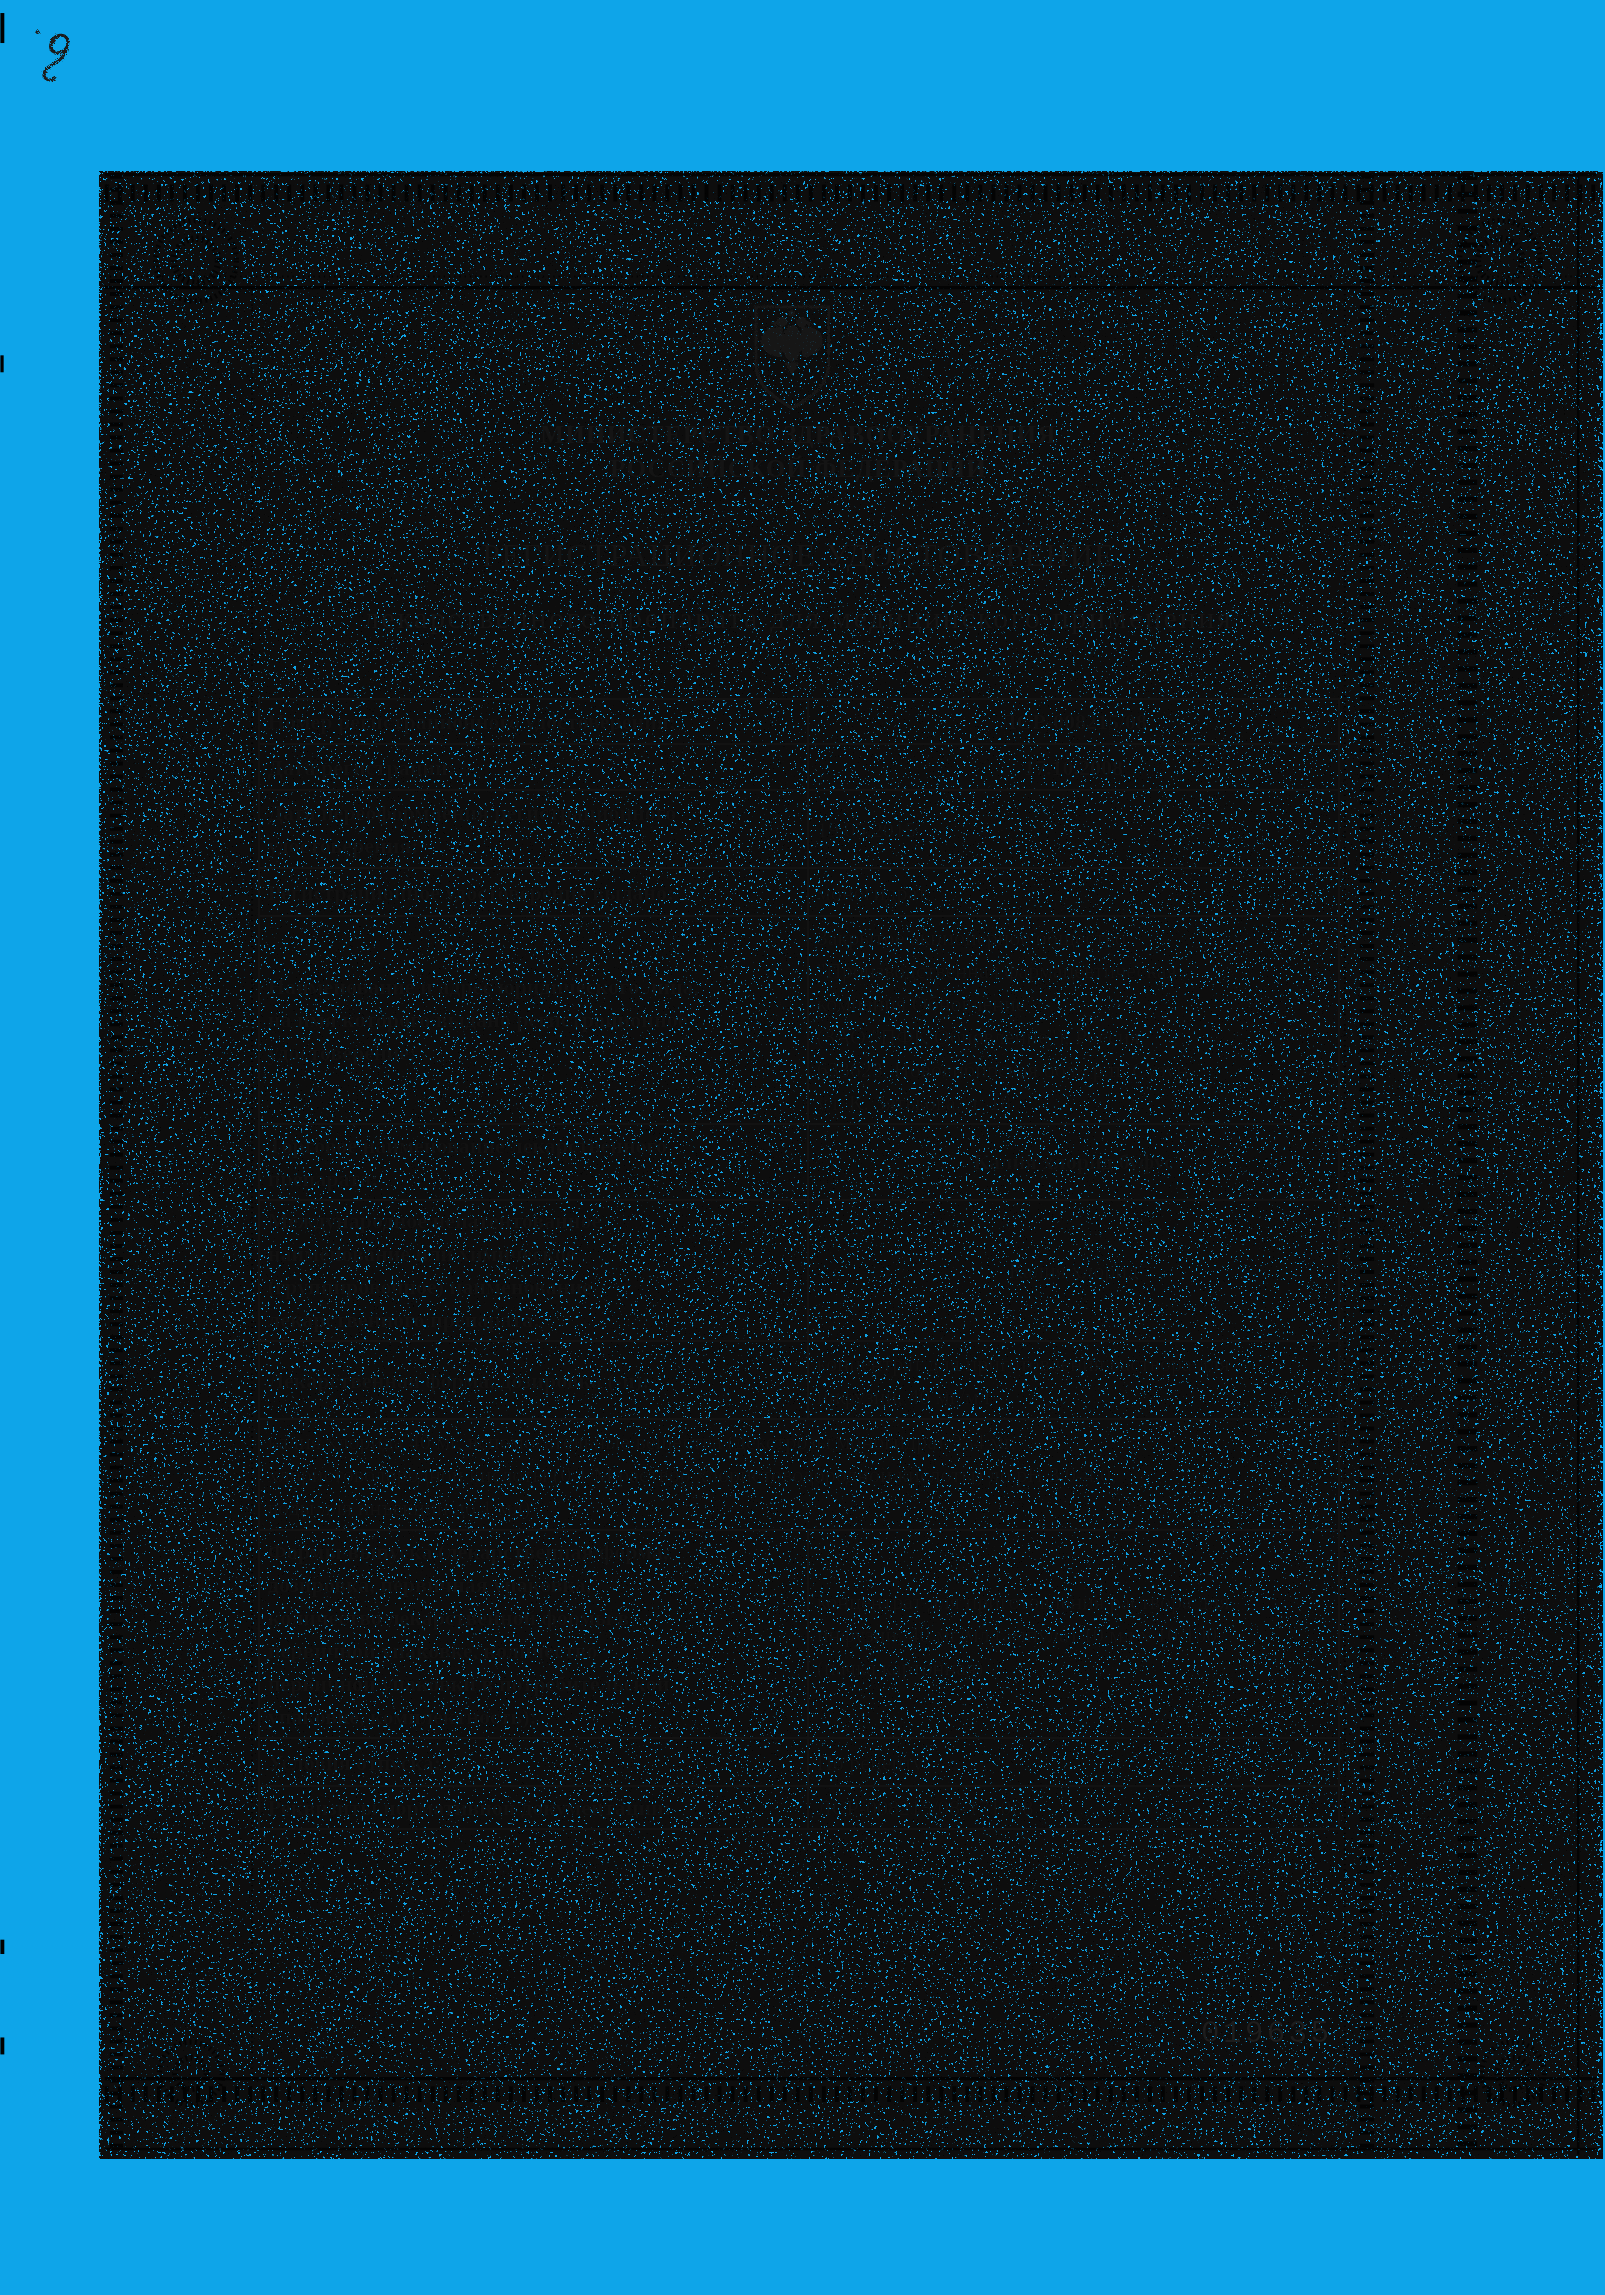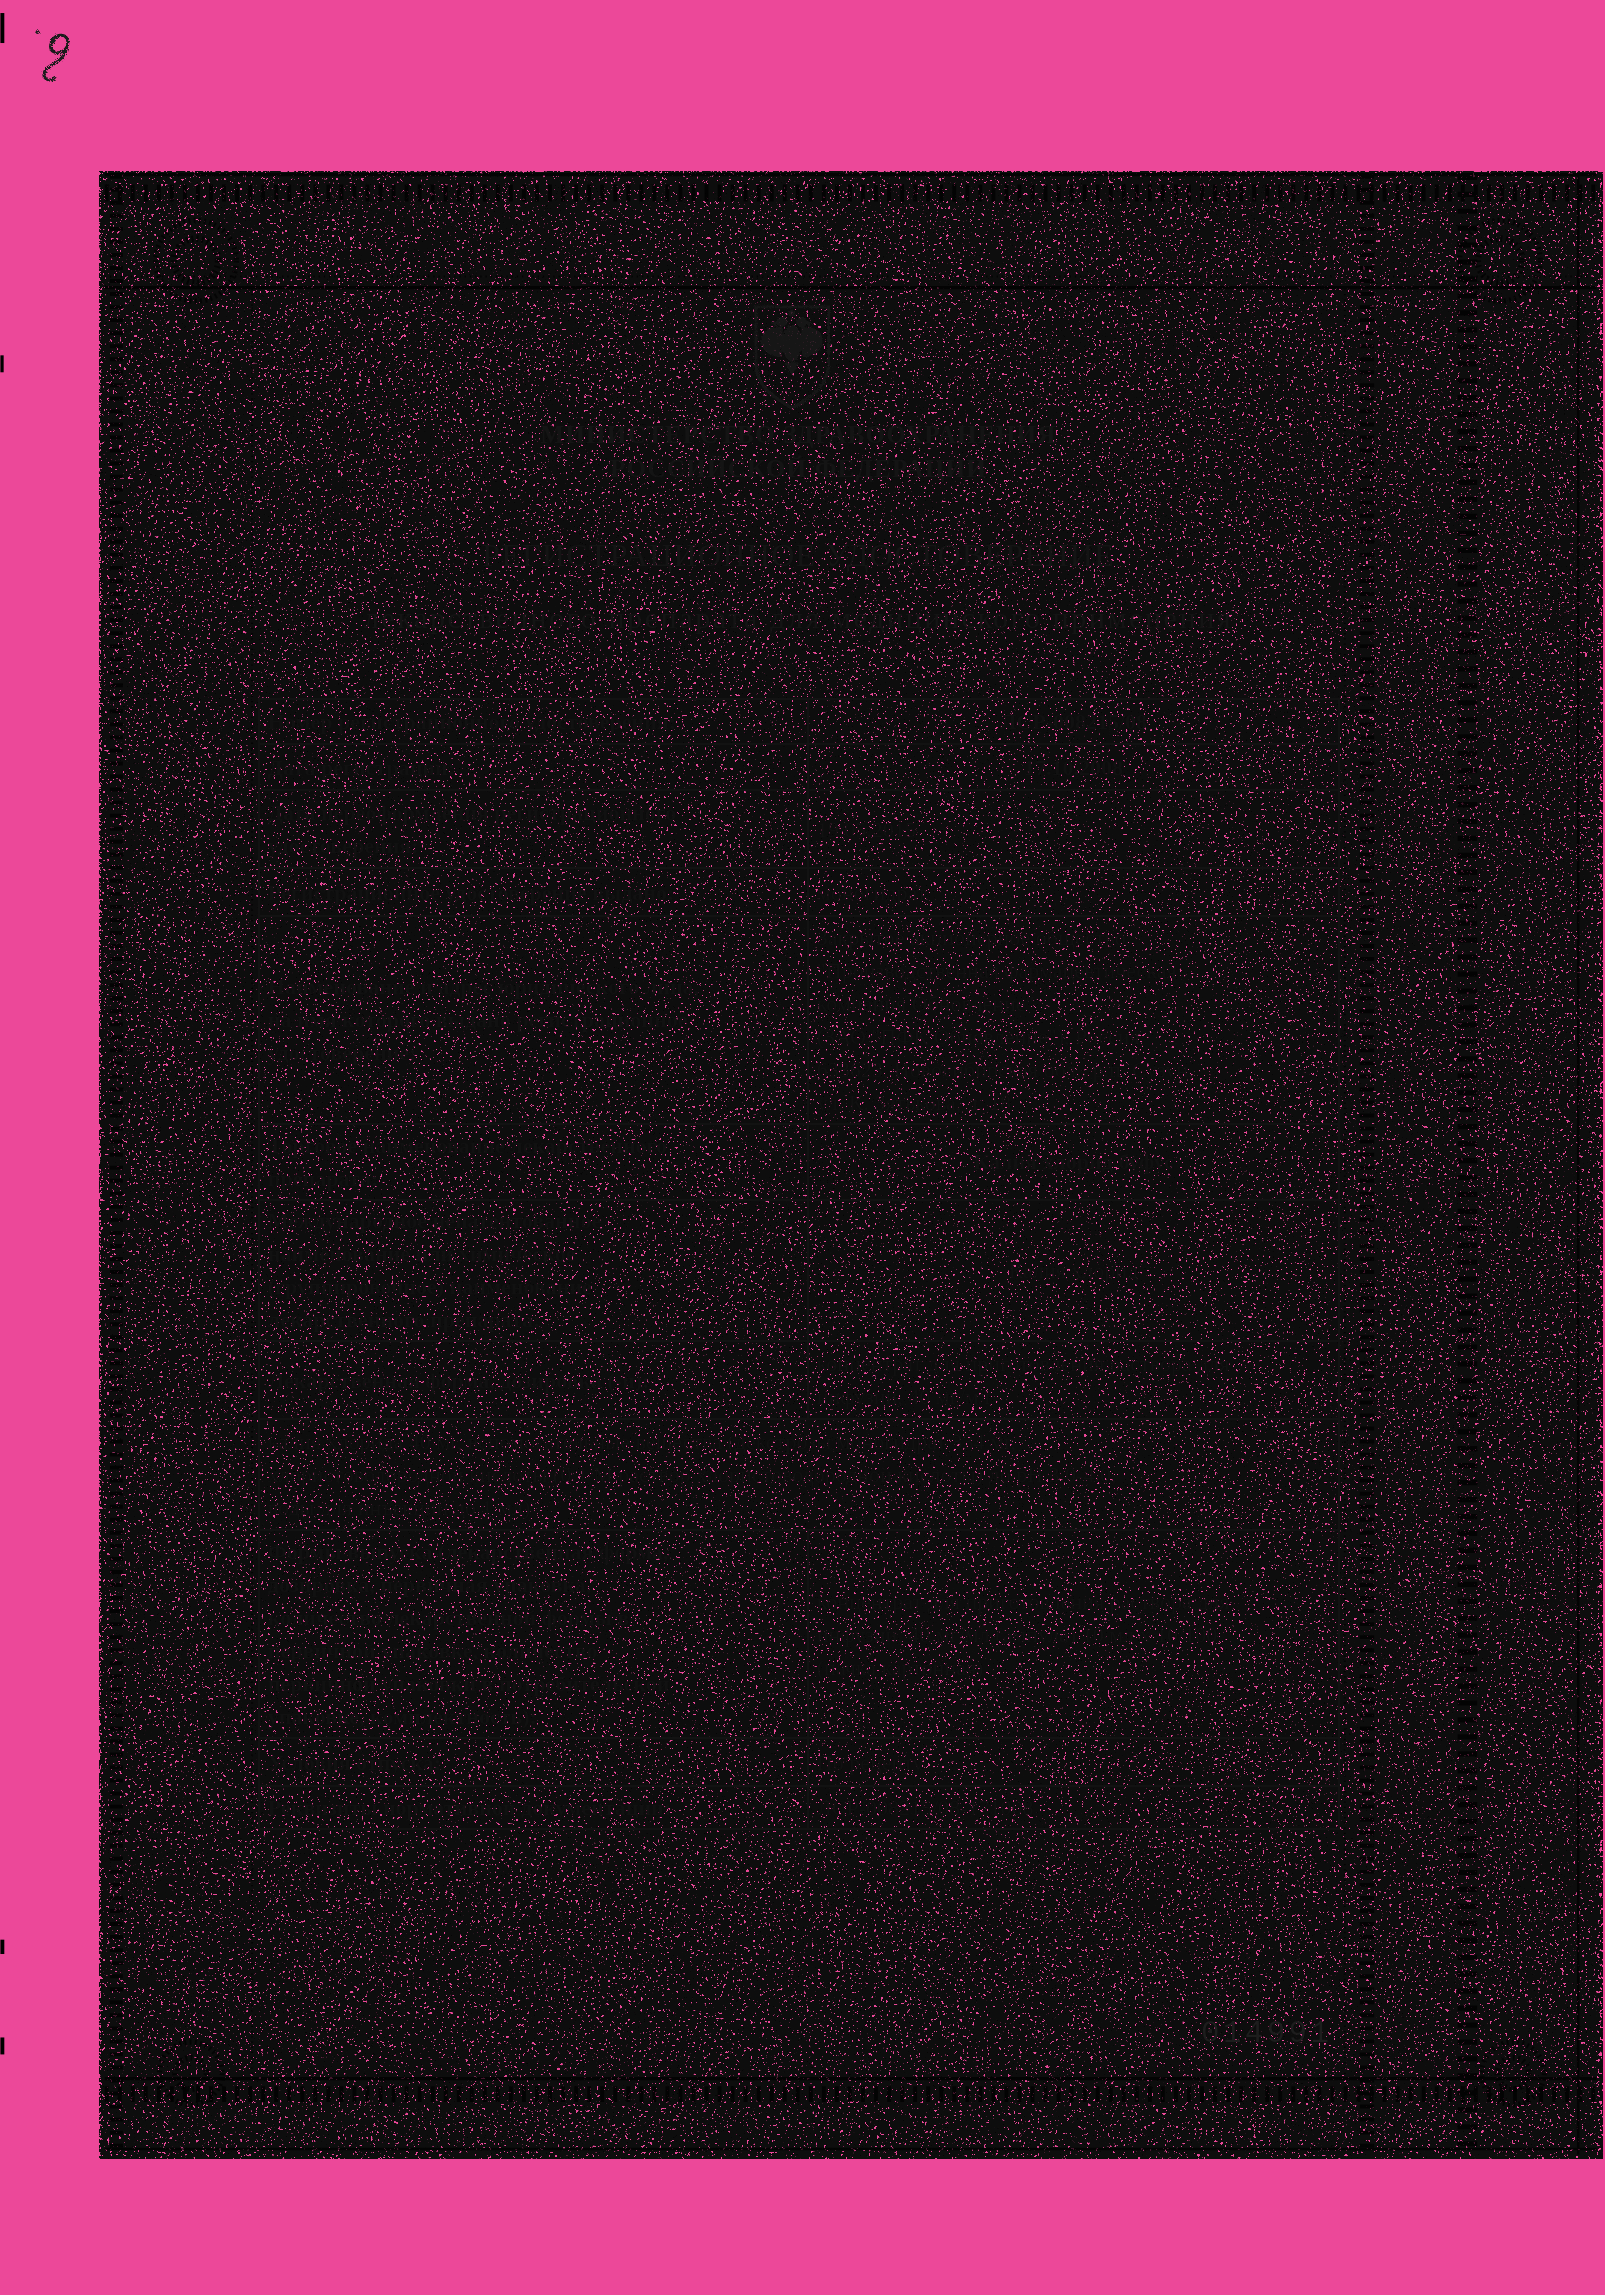--- a/index.html
+++ b/index.html
@@ -1,21 +1,21 @@
 <!DOCTYPE html>
 <html style="font-size:10.4px"><head>
 <meta charset="utf-8">
 <style>
   html,body{margin:0;padding:0;}
   body{
     width:1606px;height:2295px;background:#ffffff;
     font-family:"Liberation Serif", serif;color:#141414;
     position:relative;overflow:hidden;
   }
-  #doc{position:absolute;inset:0;background:#ec4899;padding-left:20px;}
+  #doc{position:absolute;inset:0;background:#0ea5e9;padding-left:20px;}
   svg.layer{position:absolute;left:0;top:0;pointer-events:none;}
   #frame{z-index:1;}
   #grain{z-index:5;}
   .content{position:absolute;left:0;top:0;width:1606px;height:2295px;z-index:2;}
 
   .ctext{position:absolute;left:254px;width:1089px;text-align:center;
          text-shadow:0.4px 0.4px 0 rgba(20,20,20,.55);}
   .ministry{top:421px;font-size:25px;letter-spacing:1.3px;font-weight:bold;}
   .ministry2{top:455px;font-size:25px;letter-spacing:1.3px;font-weight:bold;}
   .dtitle{top:537px;font-size:32px;letter-spacing:1.3px;font-weight:normal;}
@@ -217,21 +217,21 @@
         <td class="lbl">Условия отпуска:</td>
         <td>По рецепту</td>
       </tr>
       <tr style="height:43px">
         <td class="lbl">Реквизиты нормативной документации:</td>
         <td>ЛСР-008215/08-171008</td>
       </tr>
     </tbody>
       </table>
 
-    <div class="serial">014991</div>
+    <div class="serial">019635</div>
   </div>
 
   <svg id="grain" class="layer" width="1606" height="2295" viewBox="0 0 2462 3520">
     <defs>
       <filter id="ln" x="0" y="0" width="100%" height="100%">
         <feTurbulence type="fractalNoise" baseFrequency="0.8" numOctaves="2" seed="31" stitchTiles="stitch" result="t"></feTurbulence>
         <feColorMatrix in="t" type="matrix" values="0 0 0 0 0  0 0 0 0 0  0 0 0 0 0  40 0 0 0 -36.6" result="a"></feColorMatrix>
         <feFlood flood-color="#000" result="f"></feFlood>
         <feComposite in="f" in2="a" operator="in"></feComposite>
       </filter>

